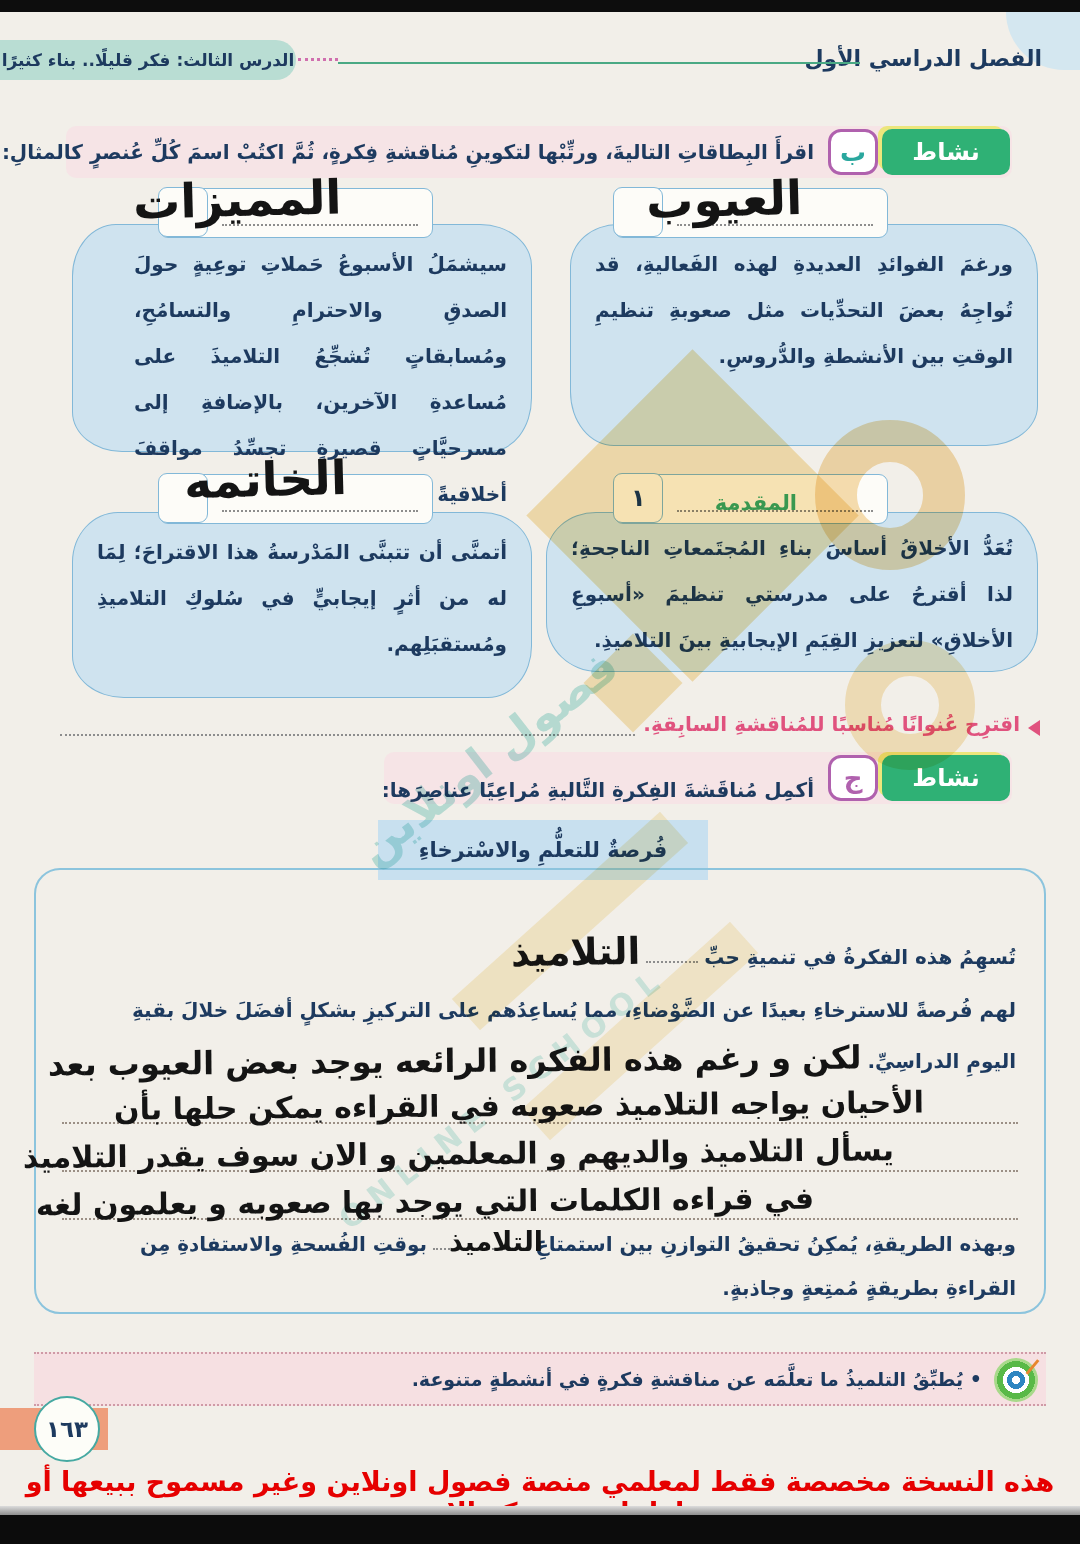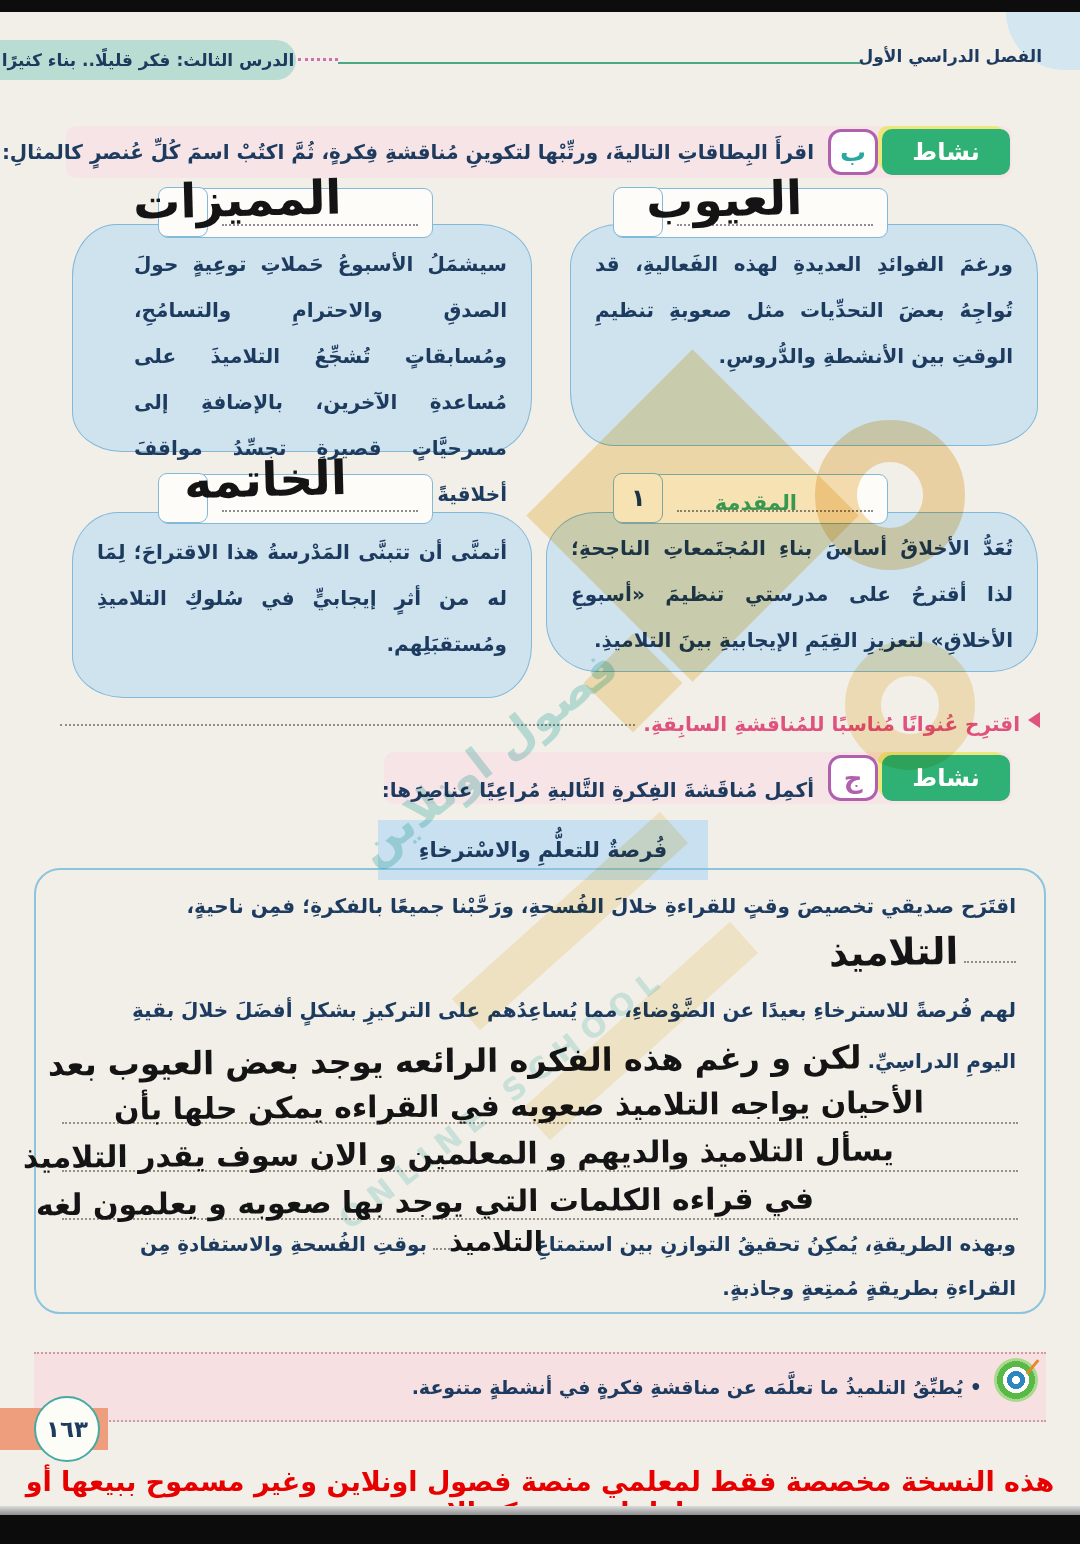--- a/index.html
+++ b/index.html
@@ -13,21 +13,21 @@
   body{width:1080px;height:1544px;position:relative;overflow:hidden;background:var(--page-bg);
        font-family:"DejaVu Sans",sans-serif;direction:rtl;}
   .abs{position:absolute;}
   .navy{color:var(--navy);}
   
   .strip-top{top:0;left:0;right:0;height:12px;background:#0d0d0d;}
   .strip-bottom{bottom:0;left:0;right:0;height:29px;background:#0c0c0c;}
   .strip-gray{bottom:29px;left:0;right:0;height:9px;background:linear-gradient(#dcdcdc,#8f8f8f);}
   .corner-blue{top:12px;right:0;width:74px;height:58px;background:#d4e7f0;border-bottom-left-radius:70px;}
   
-  .semester{top:46px;right:38px;font-size:17px;font-weight:bold;}
+  .semester{top:46px;right:38px;font-size:22px;font-weight:bold;}
   .header-line{top:62px;left:338px;width:522px;height:2px;background:#4aa984;}
   .header-dots{top:58px;left:298px;width:40px;border-bottom:3px dotted #d06fae;}
   .lesson-badge{top:40px;left:0;width:296px;height:40px;background:var(--teal-badge-bg);
     border-radius:0 20px 20px 0;display:flex;align-items:center;justify-content:center;
     font-size:17px;font-weight:bold;}
   
   .band{background:var(--pink-band);border-radius:10px;height:52px;}
   .band-b{top:126px;right:68px;left:66px;}
   .band-c{top:752px;right:68px;left:384px;}
   .activity-badge{width:128px;height:46px;background:var(--badge-green);border-radius:10px;
@@ -42,38 +42,38 @@
     line-height:2.3;text-align:justify;}
   .tab{background:#fdfcf8;border:1.6px solid var(--card-border);border-radius:9px;height:50px;}
   .tab-numbox{position:absolute;top:-1.6px;left:-1.6px;width:50px;height:50px;background:#fdfcf8;
     border:1.6px solid var(--card-border);border-radius:9px;display:flex;align-items:center;
     justify-content:center;font-size:24px;font-weight:bold;color:var(--navy);}
   .tab-dots{position:absolute;bottom:11px;right:14px;left:62px;border-bottom:2.5px dotted #8d8d8d;}
   .tab-label-printed{position:absolute;bottom:8px;right:90px;font-size:21px;font-weight:bold;color:var(--label-green);}
   .hw{font-weight:bold;color:var(--hw-ink);}
   .hw-label{font-size:47px;transform:rotate(-1.5deg);letter-spacing:1px;}
   
-  .suggestion{top:712px;right:40px;left:60px;display:flex;align-items:flex-start;gap:8px;}
+  .suggestion{top:712px;right:40px;left:60px;display:flex;align-items:flex-end;gap:8px;}
   .sug-arrow{width:0;height:0;border-top:8px solid transparent;border-bottom:8px solid transparent;
     border-right:12px solid var(--pink-text);}
   .sug-text{color:var(--pink-text);font-size:20px;font-weight:bold;white-space:nowrap;}
   .sug-dots{flex:1;border-bottom:2.5px dotted #8d8d8d;height:14px;}
   
   .disc-title{top:820px;right:372px;width:330px;height:60px;background:var(--title-strip);
     display:flex;align-items:center;justify-content:center;font-size:21px;font-weight:bold;}
   .disc-box{top:868px;right:34px;left:34px;height:446px;border:2.4px solid #8cc4dd;border-radius:26px;}
   .pline{position:absolute;right:28px;font-size:20px;font-weight:600;color:var(--navy);white-space:nowrap;}
   .prow{position:absolute;right:28px;left:20px;display:flex;align-items:flex-end;gap:6px;
     font-size:20px;font-weight:600;color:var(--navy);white-space:nowrap;}
   .blank-dots{border-bottom:2.5px dotted #8d8d8d;align-self:flex-end;margin-bottom:6px;}
   .hw-big{font-size:37px;line-height:.9;transform:rotate(-1deg);}
   .hw-para{font-size:30px;white-space:nowrap;transform:rotate(-.5deg);}
   .ruled{position:absolute;left:26px;right:26px;border-bottom:2.5px dotted #9b8f85;}
   
-  .objective{top:1352px;right:34px;left:34px;height:70px;background:var(--objective-pink);
+  .objective{top:1352px;right:34px;left:34px;height:54px;background:var(--objective-pink);
     border-top:2px dotted #cf9aa6;border-bottom:2px dotted #cf9aa6;display:flex;align-items:center;}
   .target{position:absolute;right:8px;top:4px;width:44px;height:44px;border-radius:50%;
     background:radial-gradient(circle,#fff 0 4px,#2e86c1 4px 9px,#fff 9px 13px,#59b947 13px 19px,#a8d98a 19px 22px);}
   .target-dart{position:absolute;right:4px;top:0;width:3px;height:18px;background:#e8862d;transform:rotate(40deg);}
   .objective-text{margin-right:64px;font-size:19px;font-weight:bold;color:var(--navy);}
   
   .pagenum-strip{top:1408px;left:0;width:108px;height:42px;background:var(--salmon);}
   .pagenum-badge{top:1396px;left:34px;width:66px;height:66px;background:#fdfdf8;border:2.5px solid #46a9a2;
     border-radius:50%;display:flex;align-items:center;justify-content:center;font-size:23px;font-weight:bold;color:var(--navy);}
   .footer-warning{top:1466px;left:0;right:0;text-align:center;color:var(--footer-red);
@@ -149,22 +149,22 @@
   <span class="sug-dots"></span>
 </div>
 
 <div class="abs band band-c"></div>
 <div class="abs activity-badge" style="top:755px;right:70px;">نشاط</div>
 <div class="abs letter-box" style="top:755px;right:202px;color:var(--letter-purple);">ج</div>
 <div class="abs instruction navy" style="top:764px;right:266px;margin-top:12px;">أكمِل مُناقَشةَ الفِكرةِ التَّاليةِ مُراعِيًا عناصِرَها:</div>
 
 <div class="abs disc-title navy">فُرصةٌ للتعلُّمِ والاسْترخاءِ</div>
 <div class="abs disc-box">
-  <div class="pline" style="top:24px;">اقتَرَح صديقي تخصيصَ وقتٍ للقراءةِ خلالَ الفُسحةِ، ورَحَّبْنا جميعًا بالفكرةِ؛ فمِن ناحيةٍ،</div>
   <div class="prow" style="top:66px;">
+    <span>تُسهِمُ هذه الفكرةُ في تنميةِ حبِّ</span>
     <span class="blank-dots" style="width:52px;"></span>
     <span class="hw hw-big">التلاميذ</span>
   </div>
   <div class="pline" style="top:128px;">لهم فُرصةً للاسترخاءِ بعيدًا عن الضَّوْضاءِ، مما يُساعِدُهم على التركيزِ بشكلٍ أفضَلَ خلالَ بقيةِ</div>
   <div class="prow" style="top:172px;align-items:center;">
     <span>اليومِ الدراسِيِّ.</span>
     <span class="hw hw-para" style="font-size:32px;">لكن و رغم هذه الفكره الرائعه يوجد بعض العيوب بعد</span>
   </div>
   <div class="ruled" style="top:252px;"></div>
   <div class="hw hw-para abs" style="top:218px;right:120px;">الأحيان يواجه التلاميذ صعوبه في القراءه يمكن حلها بأن</div>

